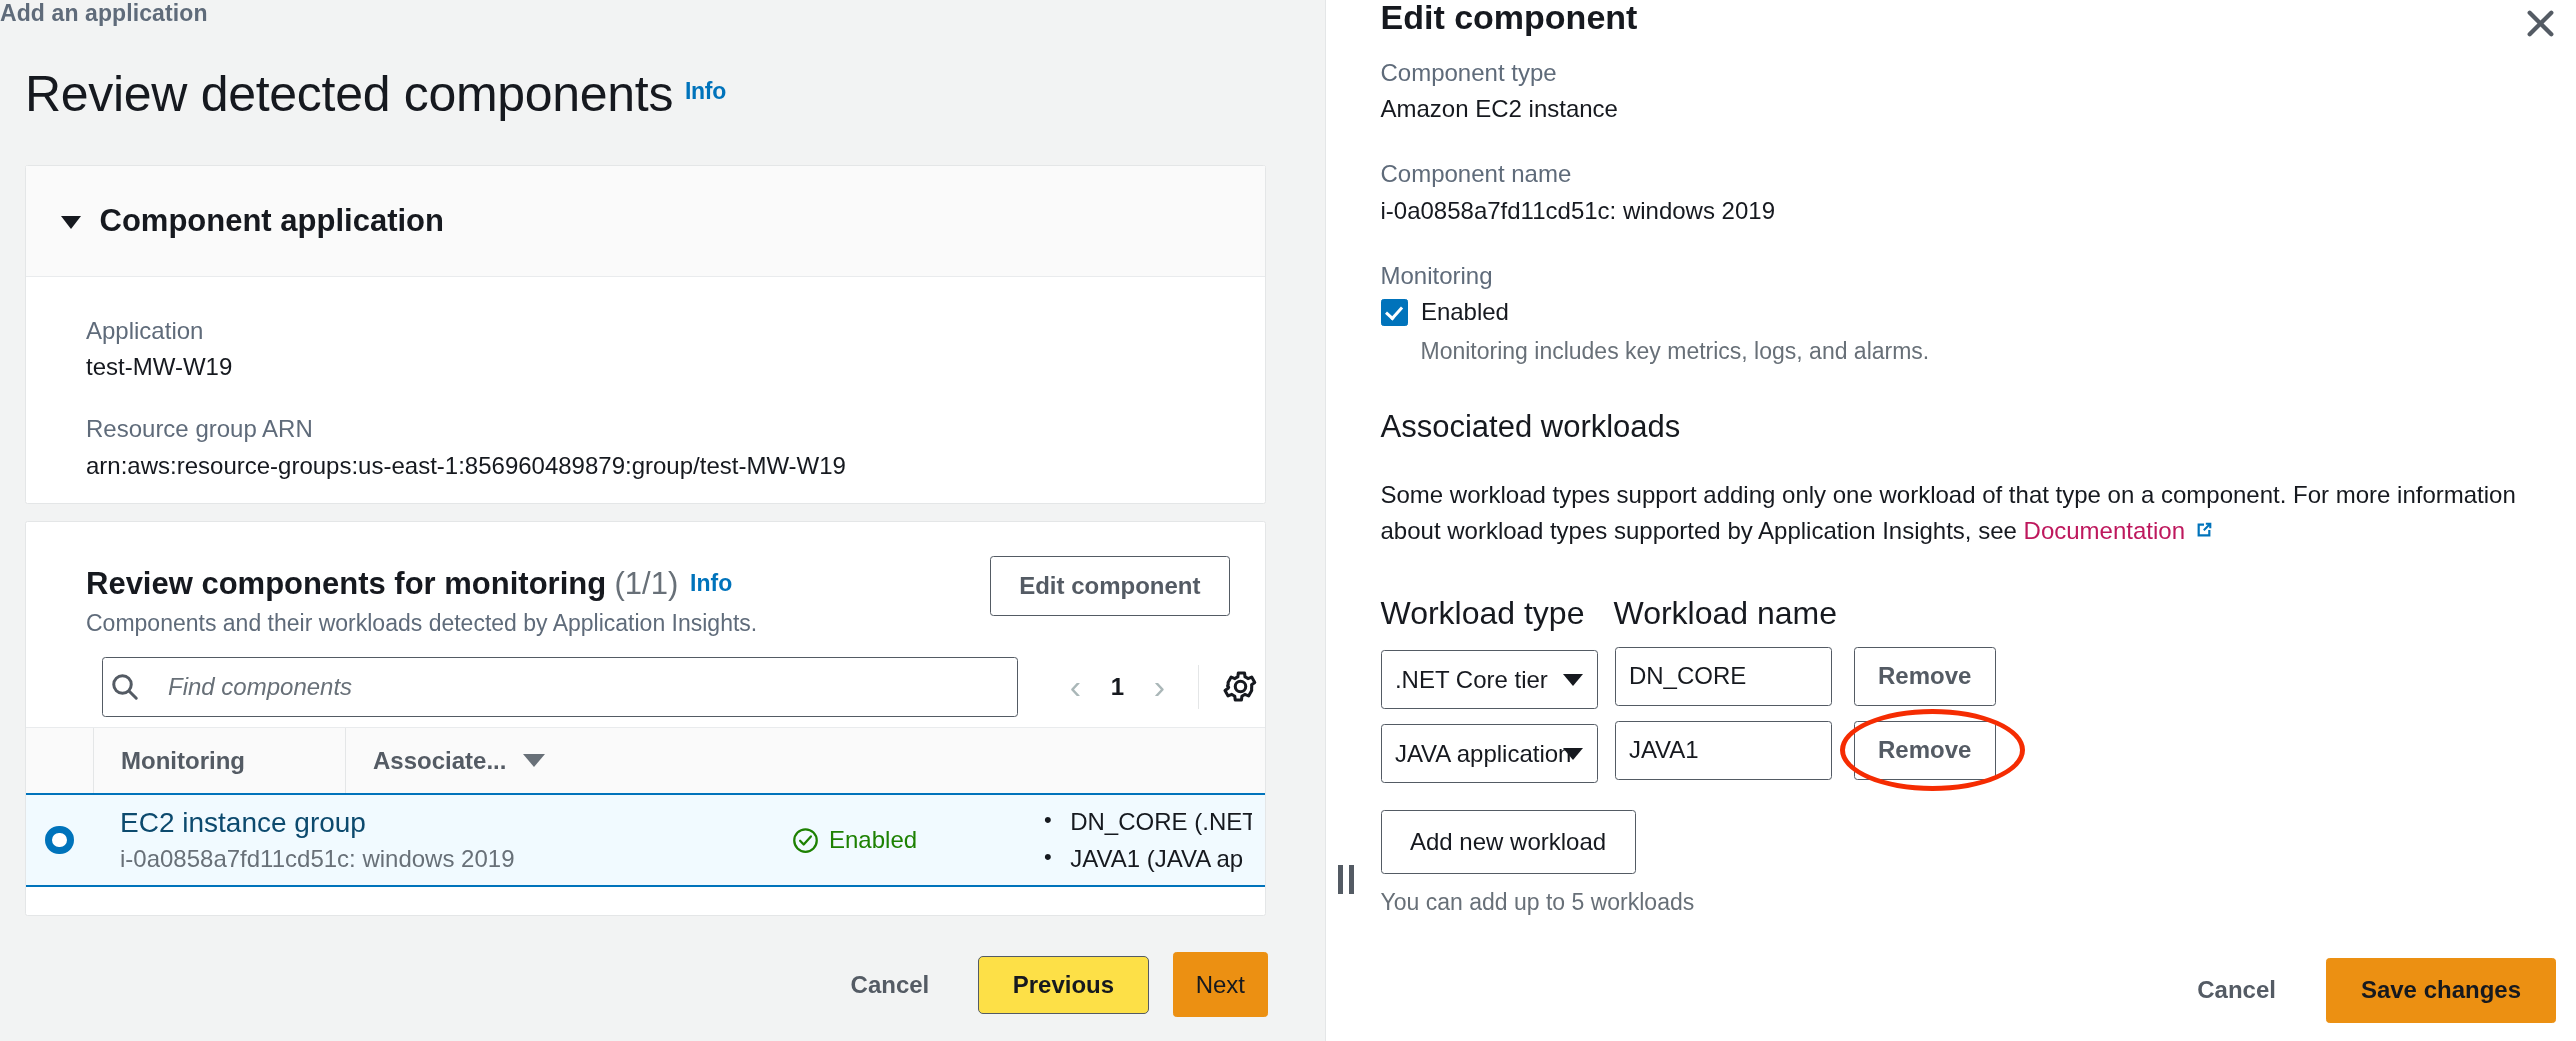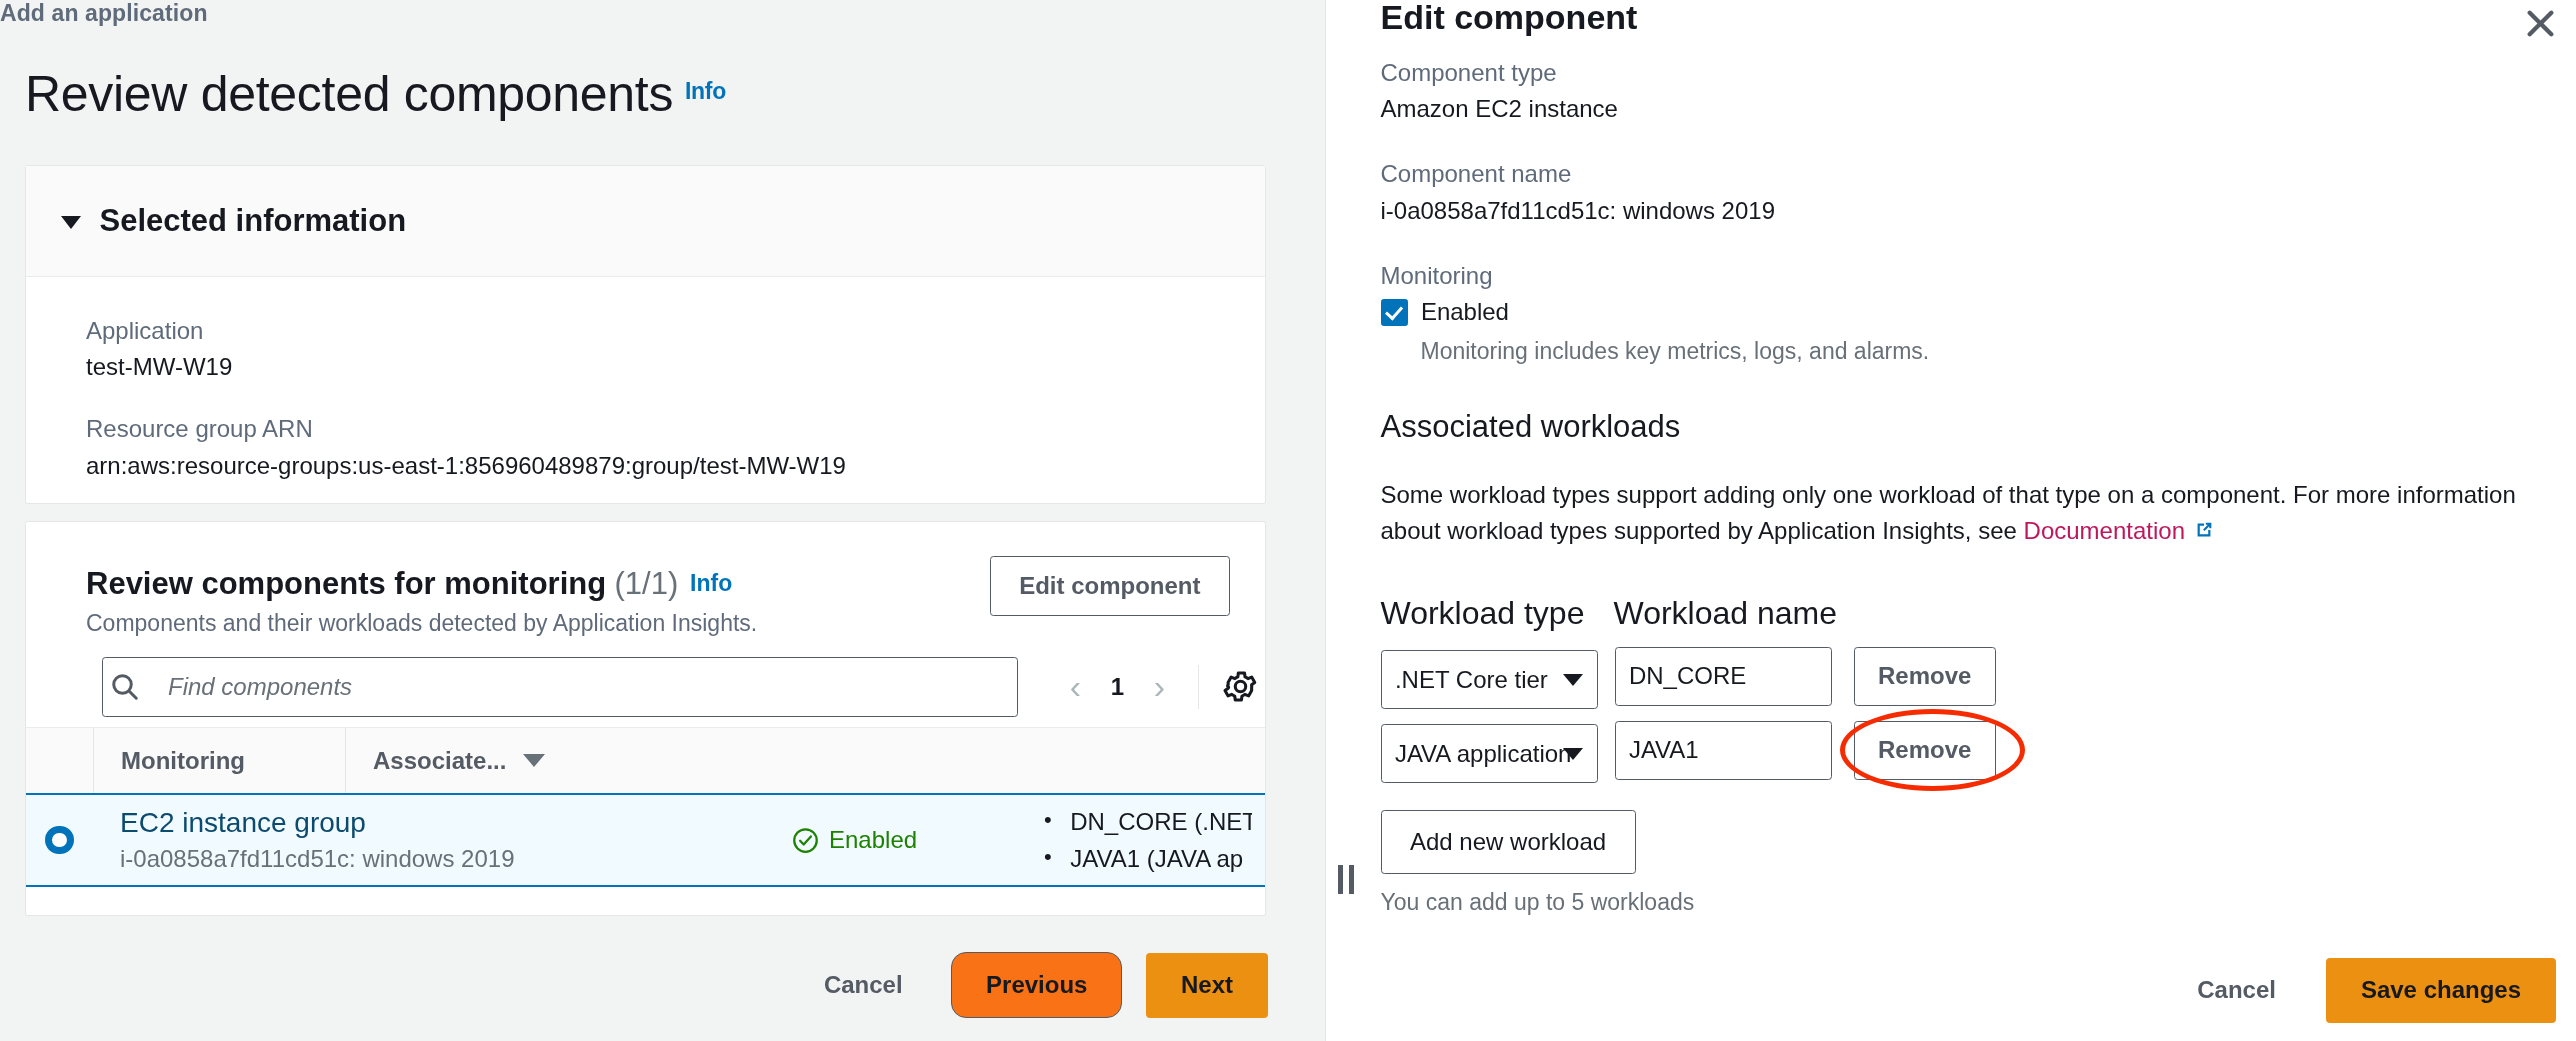--- a/index.html
+++ b/index.html
@@ -315,41 +315,41 @@
     background: none;
     border: none;
     font-family: "Liberation Sans", sans-serif;
     font-size: 24px;
     font-weight: bold;
     color: #545b64;
     cursor: pointer;
     padding: 0 25px;
   }
   .btn-outline {
-    height: 66px;
+    height: 58px;
     padding: 0 34px;
-    background: #f97316;
+    background: #fde047;
     border: 1.7px solid #545b64;
-    border-radius: 15px;
+    border-radius: 5px;
     font-family: "Liberation Sans", sans-serif;
     font-size: 24px;
     font-weight: bold;
     color: #16191f;
     cursor: pointer;
     margin-left: 23.5px;
   }
   .btn-primary {
     height: 65px;
-    padding: 0 34px;
+    padding: 0 22px;
     background: #ec9012;
     border: 1.7px solid #ec9012;
     border-radius: 3.4px;
     font-family: "Liberation Sans", sans-serif;
     font-size: 24px;
-    font-weight: bold;
+    font-weight: normal;
     color: #16191f;
     cursor: pointer;
     margin-left: 23.5px;
   }
 
   
   .splitter {
     position: absolute;
     left: 1325px; top: 0;
     width: 37px; height: 1041px;
@@ -584,21 +584,21 @@
 
     <div class="breadcrumb">Add an application</div>
 
     <div class="page-title">
       <span>Review detected components</span><a class="info-link" href="#">Info</a>
     </div>
 
     <div class="card card-selected-app">
       <div class="card-header">
         <div class="caret"></div>
-        <div class="card-header-title">Selected information</div>
+        <div class="card-header-title">Component application</div>
       </div>
       <div class="card-body">
         <div class="field-label">Application</div>
         <div class="field-value">test-MW-W19</div>
         <div class="field-label">Resource group ARN</div>
         <div class="field-value">arn:aws:resource-groups:us-east-1:856960489879:group/test-MW-W19</div>
       </div>
     </div>
 
     <div class="card card-review">

